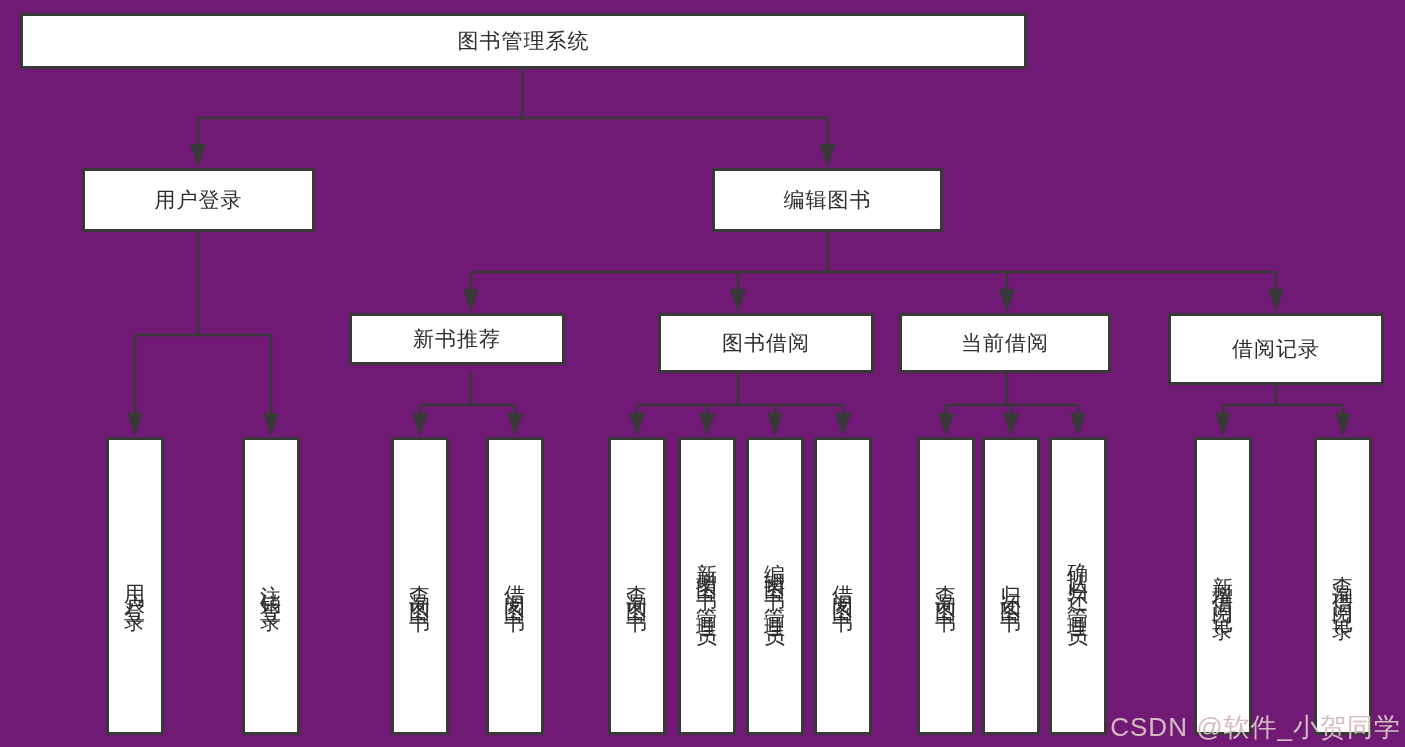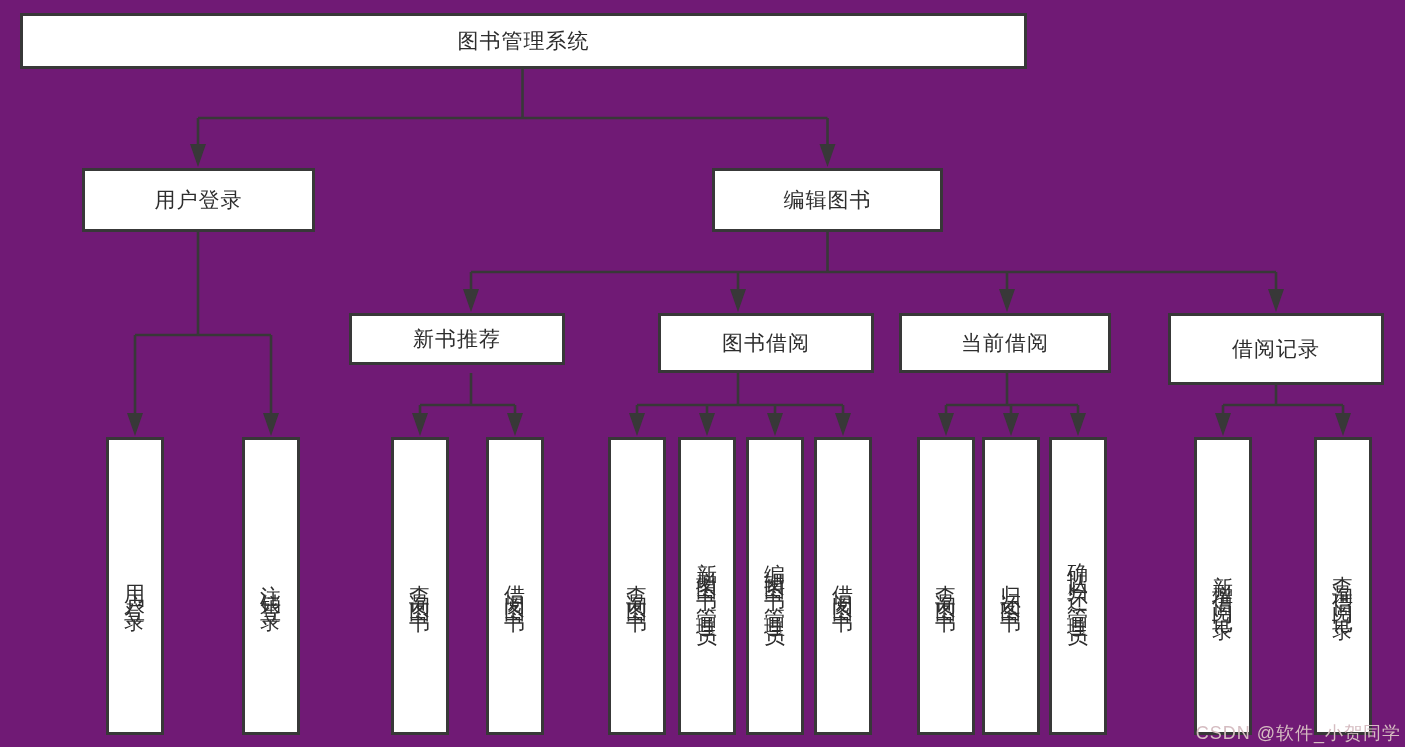--- a/index.html
+++ b/index.html
@@ -55,21 +55,21 @@
     letter-spacing: 9px;
     line-height: 1;
     white-space: nowrap;
     color: #2d2d2d;
   }
   .watermark {
     position: absolute;
     right: 4px;
     bottom: 2px;
     z-index: 3;
-    font-size: 18px;
+    font-size: 26px;
     color: #d5bcc1;
     letter-spacing: 1px;
     white-space: nowrap;
   }
 </style>
 </head>
 <body>
 
 <div class="canvas">
 

